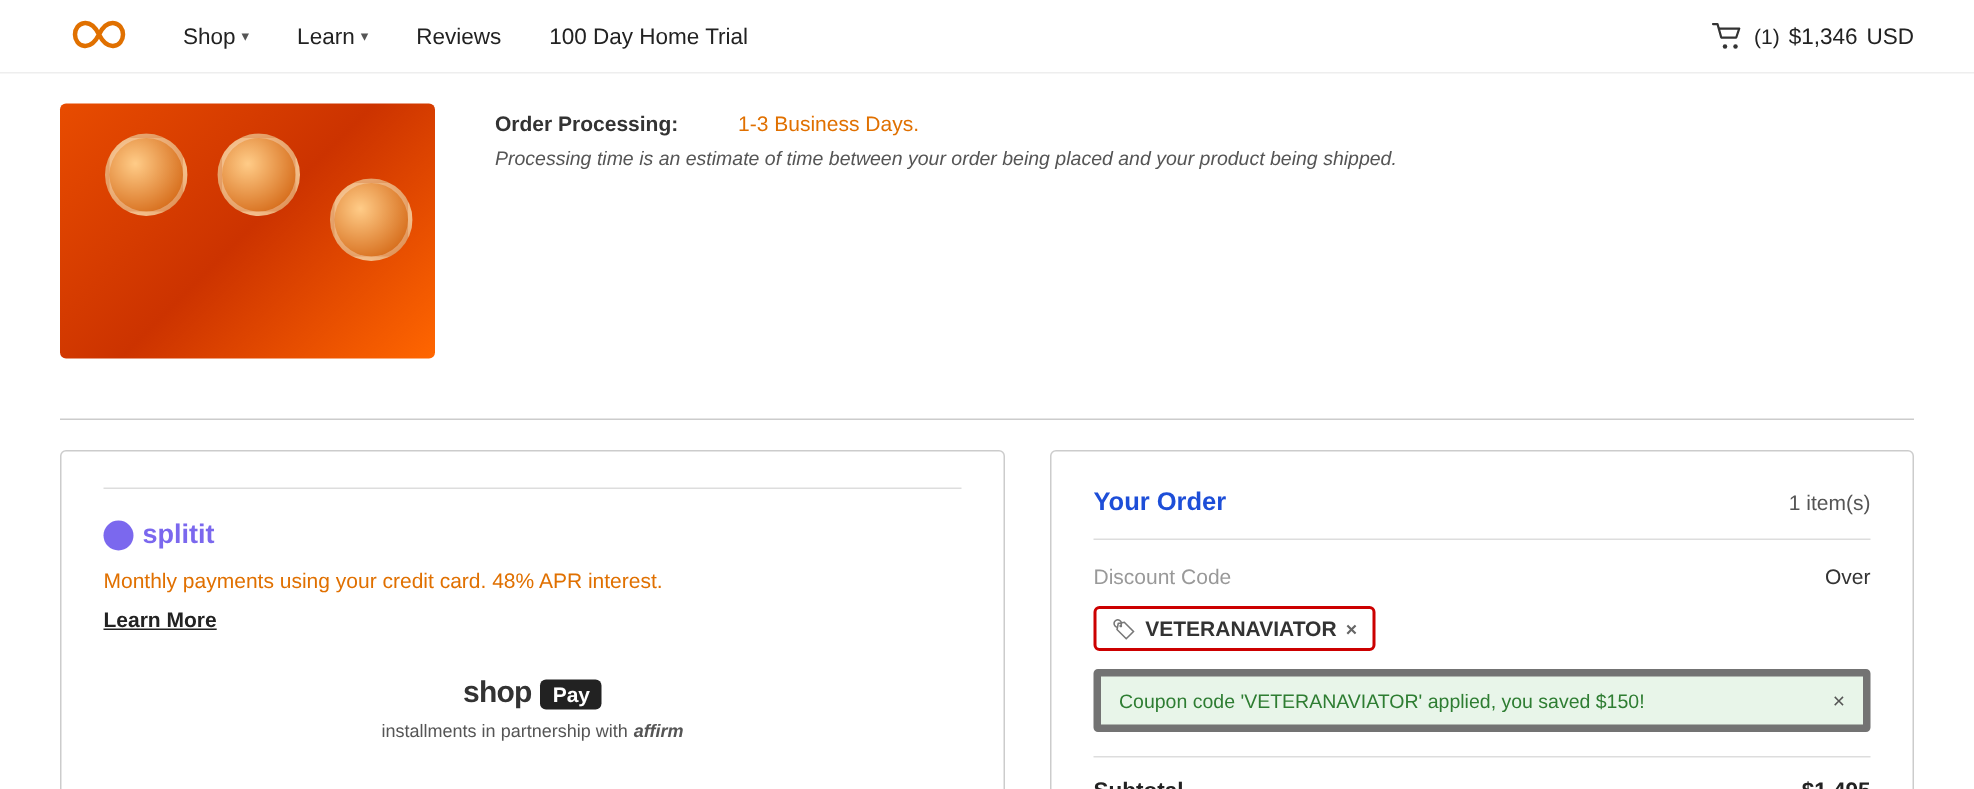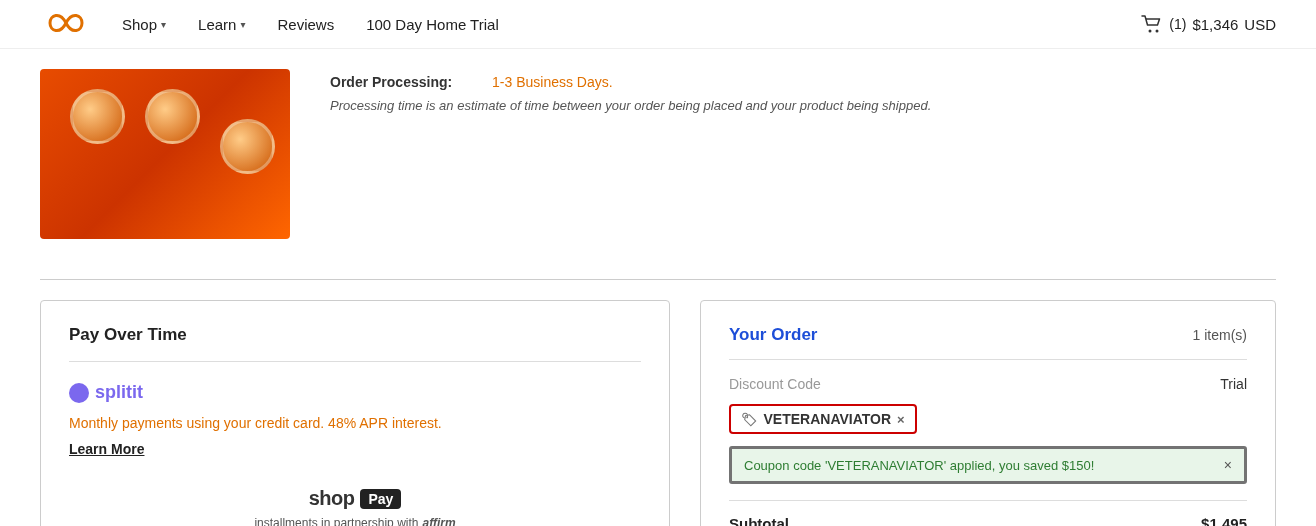--- a/index.html
+++ b/index.html
@@ -288,21 +288,21 @@
       color: #777;
       font-size: 13px;
     }
     .coupon-tag .remove-x {
       color: #666;
       cursor: pointer;
       font-size: 13px;
     }
     .coupon-success {
       background: #e8f5e9;
-      border: 3px solid #737373;
+      border: 5px solid #737373;
       border-radius: 3px;
       padding: 8px 12px;
       font-size: 13px;
       color: #2e7d32;
       display: flex;
       justify-content: space-between;
       align-items: center;
       margin-bottom: 16px;
     }
     .coupon-success .close-x {
@@ -386,21 +386,20 @@
       </div>
       <p class="processing-note">Processing time is an estimate of time between your order being placed and your product being shipped.</p>
     </div>
   </div>
 
   <hr class="divider">
 
   <div class="bottom-section">
 
     <div class="pay-over-time-box">
-      <h2 class="pot-title">Pay Over Time</h2>
       <hr class="pot-divider">
 
       
       <div class="splitit-logo">
         <div class="splitit-icon"></div>
         <div class="splitit-text">
           <span>split</span><span style="color:#7b68ee;">it</span>
         </div>
       </div>
       <p class="splitit-desc">Monthly payments using your credit card. 48% APR interest.</p>
@@ -422,21 +421,21 @@
     <div class="your-order-box">
       <div class="your-order-header">
         <h2 class="your-order-title">Your Order</h2>
         <span class="item-count">1 item(s)</span>
       </div>
       <hr class="order-divider">
 
       
       <div class="discount-code-row">
         <span class="discount-label">Discount Code</span>
-        <span class="apply-link">Trial</span>
+        <span class="apply-link">Over</span>
       </div>
 
       
       <div class="coupon-tag">
         <span class="tag-icon">🏷</span>
         <span>VETERANAVIATOR</span>
         <span class="remove-x">×</span>
       </div>
 
       

